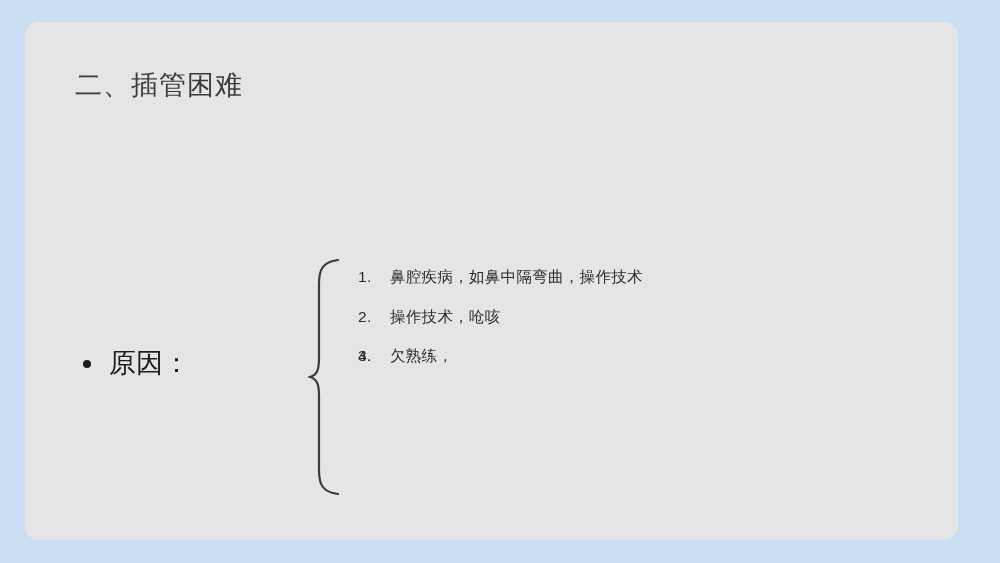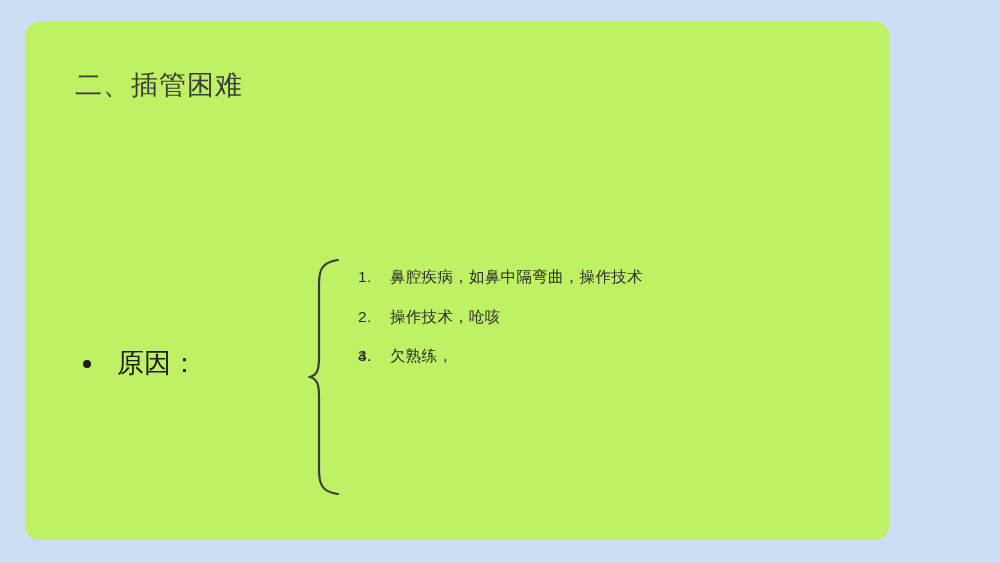--- a/index.html
+++ b/index.html
@@ -10,23 +10,23 @@
     width: 1000px;
     height: 563px;
     background: #cbdff4;
     font-family: "Liberation Sans", sans-serif;
     overflow: hidden;
   }
   .slide-frame {
     position: absolute;
     left: 25px;
     top: 22px;
-    width: 864px;
+    width: 933px;
     height: 518px;
-    background: #bef264;
+    background: #e5e5e5;
     border-radius: 14px;
   }
   .slide-title {
     position: absolute;
     left: 50px;
     top: 45px;
     font-family: "Liberation Serif", "DejaVu Serif", serif;
     font-size: 27px;
     color: #3a3a3a;
     letter-spacing: 1px;
@@ -73,21 +73,21 @@
   .reason-bullet {
     position: absolute;
     left: 0px;
     top: 15px;
     width: 8px;
     height: 8px;
     border-radius: 50%;
     background: #1d1d1d;
   }
   .reason-label {
-    margin-left: 34px;
+    margin-left: 26px;
     font-family: Liberation Serif, serif;
     font-size: 27px;
     color: #1d1d1d;
     white-space: nowrap;
   }
   .brace {
     position: absolute;
     left: 283px;
     top: 236px;
     width: 40px;

